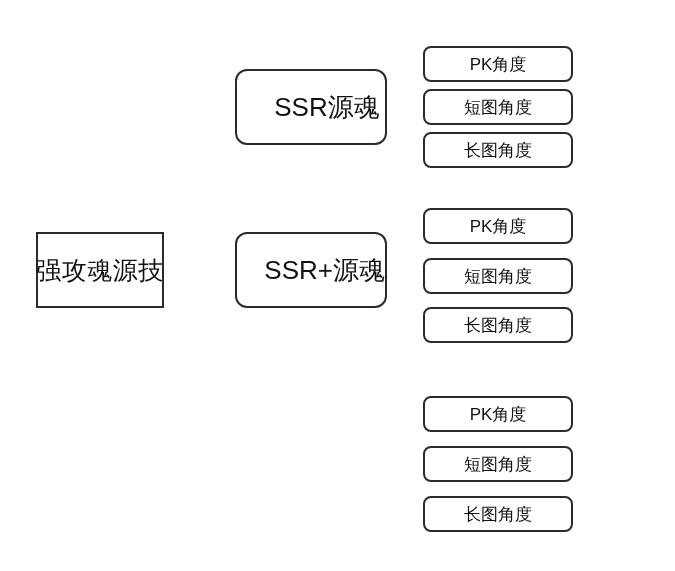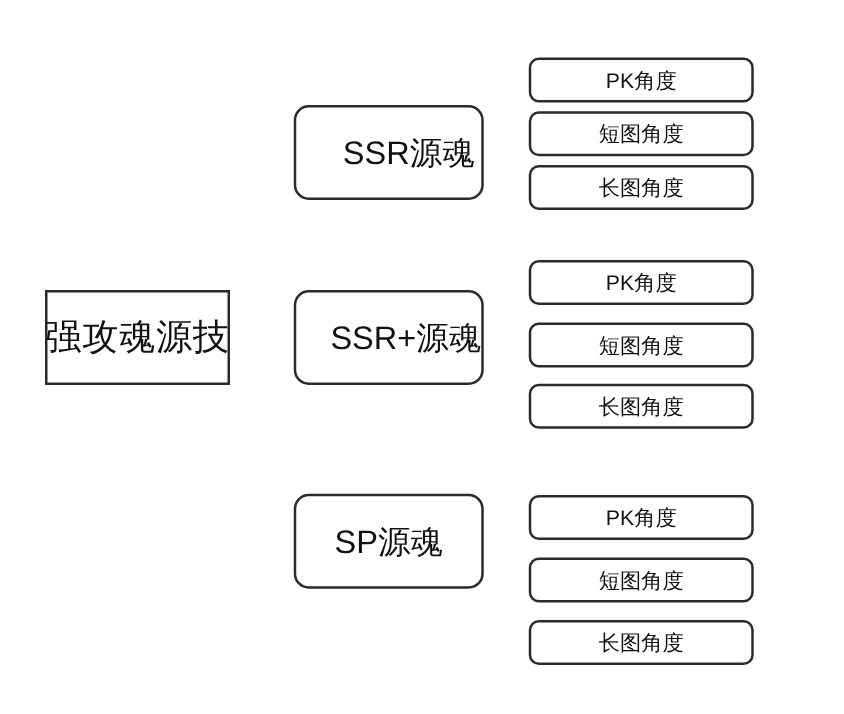--- a/index.html
+++ b/index.html
@@ -22,35 +22,35 @@
     border: 2px solid #2b2b2b;
     background: #ffffff;
     display: flex;
     align-items: center;
     justify-content: center;
     text-align: center;
     white-space: nowrap;
   }
   .node span { display: inline-block; }
   .root-node {
-    left: 36px; top: 232px; width: 148px; height: 76px;
+    left: 36px; top: 232px; width: 128px; height: 76px;
     border-radius: 0;
-    font-size: 29px;
+    font-size: 25px;
     letter-spacing: 0.5px;
   }
   .branch-node {
     left: 235px; width: 152px; height: 76px;
     border-radius: 12px;
     font-size: 26px;
   }
-  .branch-ssr      { top: 84px; padding-left: 32px;  }
+  .branch-ssr      { top: 69px; padding-left: 32px;  }
   .branch-ssr-plus { top: 232px; justify-content: flex-end; }
   .branch-sp       { top: 395px; }
   .leaf-node {
-    left: 423px; width: 180px; height: 36px;
+    left: 423px; width: 150px; height: 36px;
     border-radius: 8px;
     font-size: 17px;
     text-align: right;
   }
   
   .leaf-g1-1 { top: 46px;  }
   .leaf-g1-2 { top: 89px;  }
   .leaf-g1-3 { top: 132px; }
   
   .leaf-g2-1 { top: 208px; }
@@ -68,23 +68,20 @@
 
   <div class="node root-node">
     <span>强攻魂源技</span>
   </div>
 
   <div class="node branch-node branch-ssr">
     <span>SSR源魂</span>
   </div>
   <div class="node branch-node branch-ssr-plus">
     <span>SSR+源魂</span>
-  </div>
-  <div class="node branch-node branch-sp">
-    <span>SP源魂</span>
   </div>
 
   <div class="node leaf-node leaf-g1-1">
     <span>PK角度</span>
   </div>
   <div class="node leaf-node leaf-g1-2">
     <span>短图角度</span>
   </div>
   <div class="node leaf-node leaf-g1-3">
     <span>长图角度</span>

